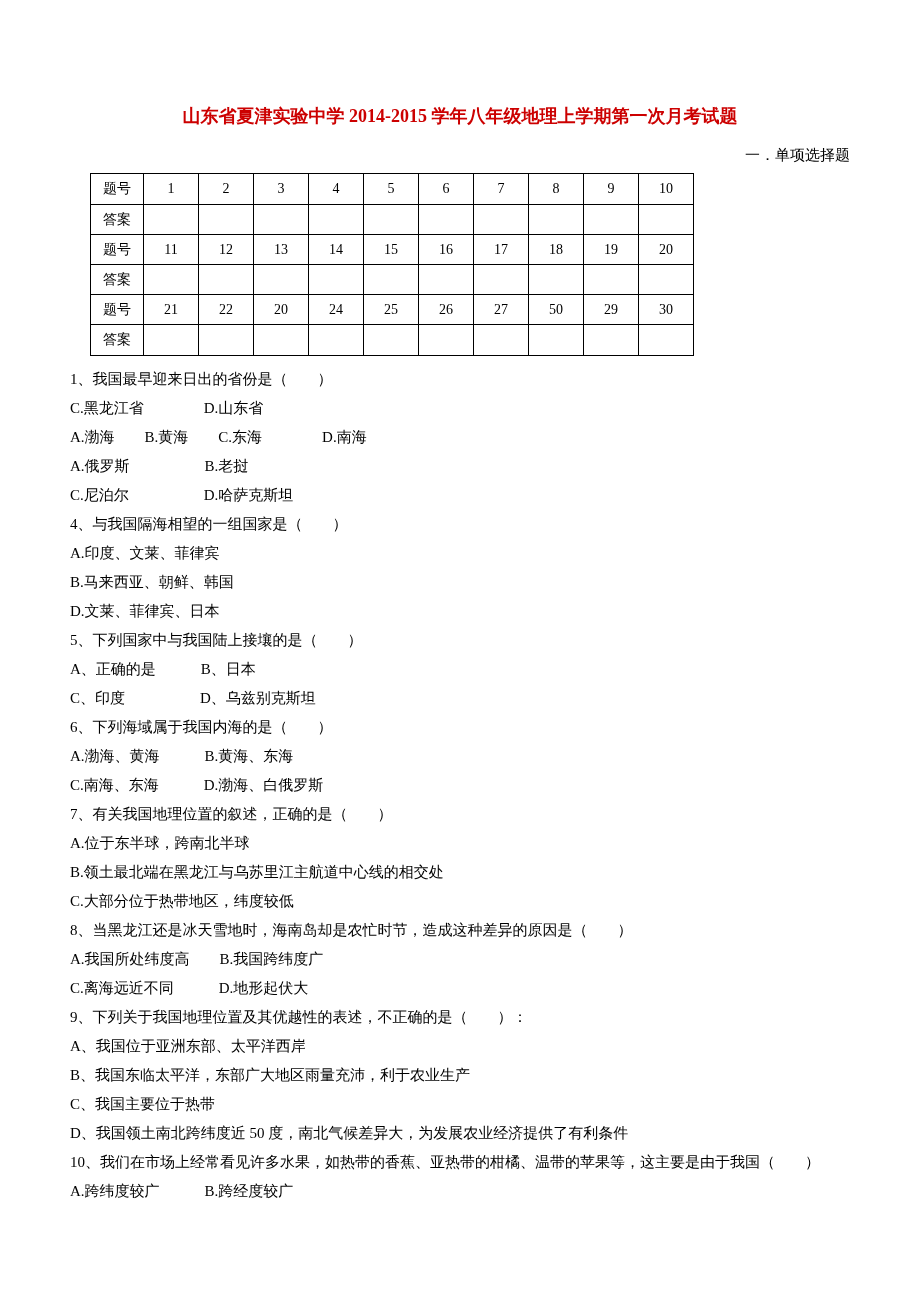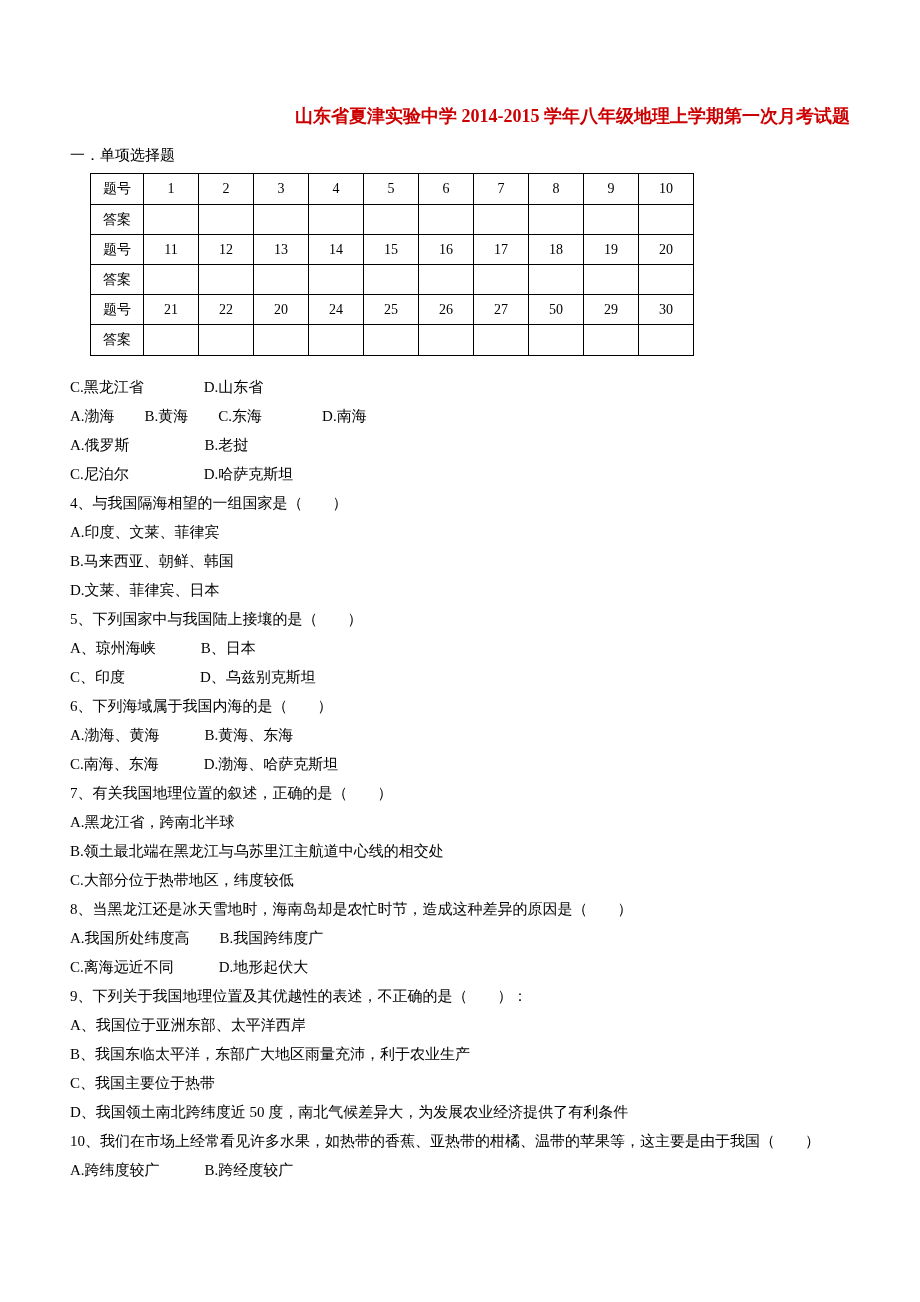--- a/index.html
+++ b/index.html
@@ -10,30 +10,31 @@
       padding: 100px 70px 60px 70px;
       background: #ffffff;
       color: #000000;
       width: 920px;
       box-sizing: border-box;
     }
     .title {
       color: #cc0000;
       font-weight: bold;
       font-size: 18px;
-      text-align: right;
+      text-align: center;
       margin-bottom: 10px;
     }
     .section-heading {
       margin: 4px 0;
+      text-align: right;
     }
     table.answer-grid {
       border-collapse: collapse;
       margin-left: 20px;
-      margin-bottom: 18px;
+      margin-bottom: 10px;
       padding-left: 20px;
     }
     table.answer-grid td {
       border: 1px solid #000;
       text-align: center;
       font-size: 14px;
       padding: 2px 4px;
       height: 22px;
     }
     table.answer-grid td.row-label {
@@ -133,36 +134,37 @@
     <td class="num-cell"></td>
     <td class="num-cell"></td>
     <td class="num-cell"></td>
     <td class="num-cell"></td>
     <td class="num-cell"></td>
   </tr>
 </tbody>
   </table>
 
 <div id="questions-container">
+    <div class="q">1、我国最早迎来日出的省份是（　　）</div>
     <div class="opts">C.黑龙江省　　　　D.山东省</div>
     <div class="opts">A.渤海　　B.黄海　　C.东海　　　　D.南海</div>
     <div class="opts">A.俄罗斯　　　　　B.老挝</div>
     <div class="opts"> C.尼泊尔　　　　　D.哈萨克斯坦</div>
     <div class="q">4、与我国隔海相望的一组国家是（　　）</div>
     <div class="opts">A.印度、文莱、菲律宾</div>
     <div class="opts">B.马来西亚、朝鲜、韩国</div>
     <div class="opts">D.文莱、菲律宾、日本</div>
     <div class="q">5、下列国家中与我国陆上接壤的是（　　）</div>
-    <div class="opts">A、琼州海峡　　　B、日本</div>
+    <div class="opts">A、正确的是　　　B、日本</div>
     <div class="opts">C、印度　　　　　D、乌兹别克斯坦</div>
     <div class="q">6、下列海域属于我国内海的是（　　）</div>
     <div class="opts">A.渤海、黄海　　　B.黄海、东海</div>
-    <div class="opts">C.南海、东海　　　D.渤海、哈萨克斯坦</div>
+    <div class="opts">C.南海、东海　　　D.渤海、白俄罗斯</div>
     <div class="q">7、有关我国地理位置的叙述，正确的是（　　）</div>
-    <div class="opts">A.黑龙江省，跨南北半球</div>
+    <div class="opts">A.位于东半球，跨南北半球</div>
     <div class="opts">B.领土最北端在黑龙江与乌苏里江主航道中心线的相交处</div>
     <div class="opts">C.大部分位于热带地区，纬度较低</div>
     <div class="q">8、当黑龙江还是冰天雪地时，海南岛却是农忙时节，造成这种差异的原因是（　　）</div>
     <div class="opts">A.我国所处纬度高　　B.我国跨纬度广</div>
     <div class="opts">C.离海远近不同　　　D.地形起伏大</div>
     <div class="q">9、下列关于我国地理位置及其优越性的表述，不正确的是（　　）：</div>
     <div class="opts">A、我国位于亚洲东部、太平洋西岸</div>
     <div class="opts">B、我国东临太平洋，东部广大地区雨量充沛，利于农业生产</div>
     <div class="opts">C、我国主要位于热带</div>
     <div class="opts">D、我国领土南北跨纬度近 50 度，南北气候差异大，为发展农业经济提供了有利条件</div>

